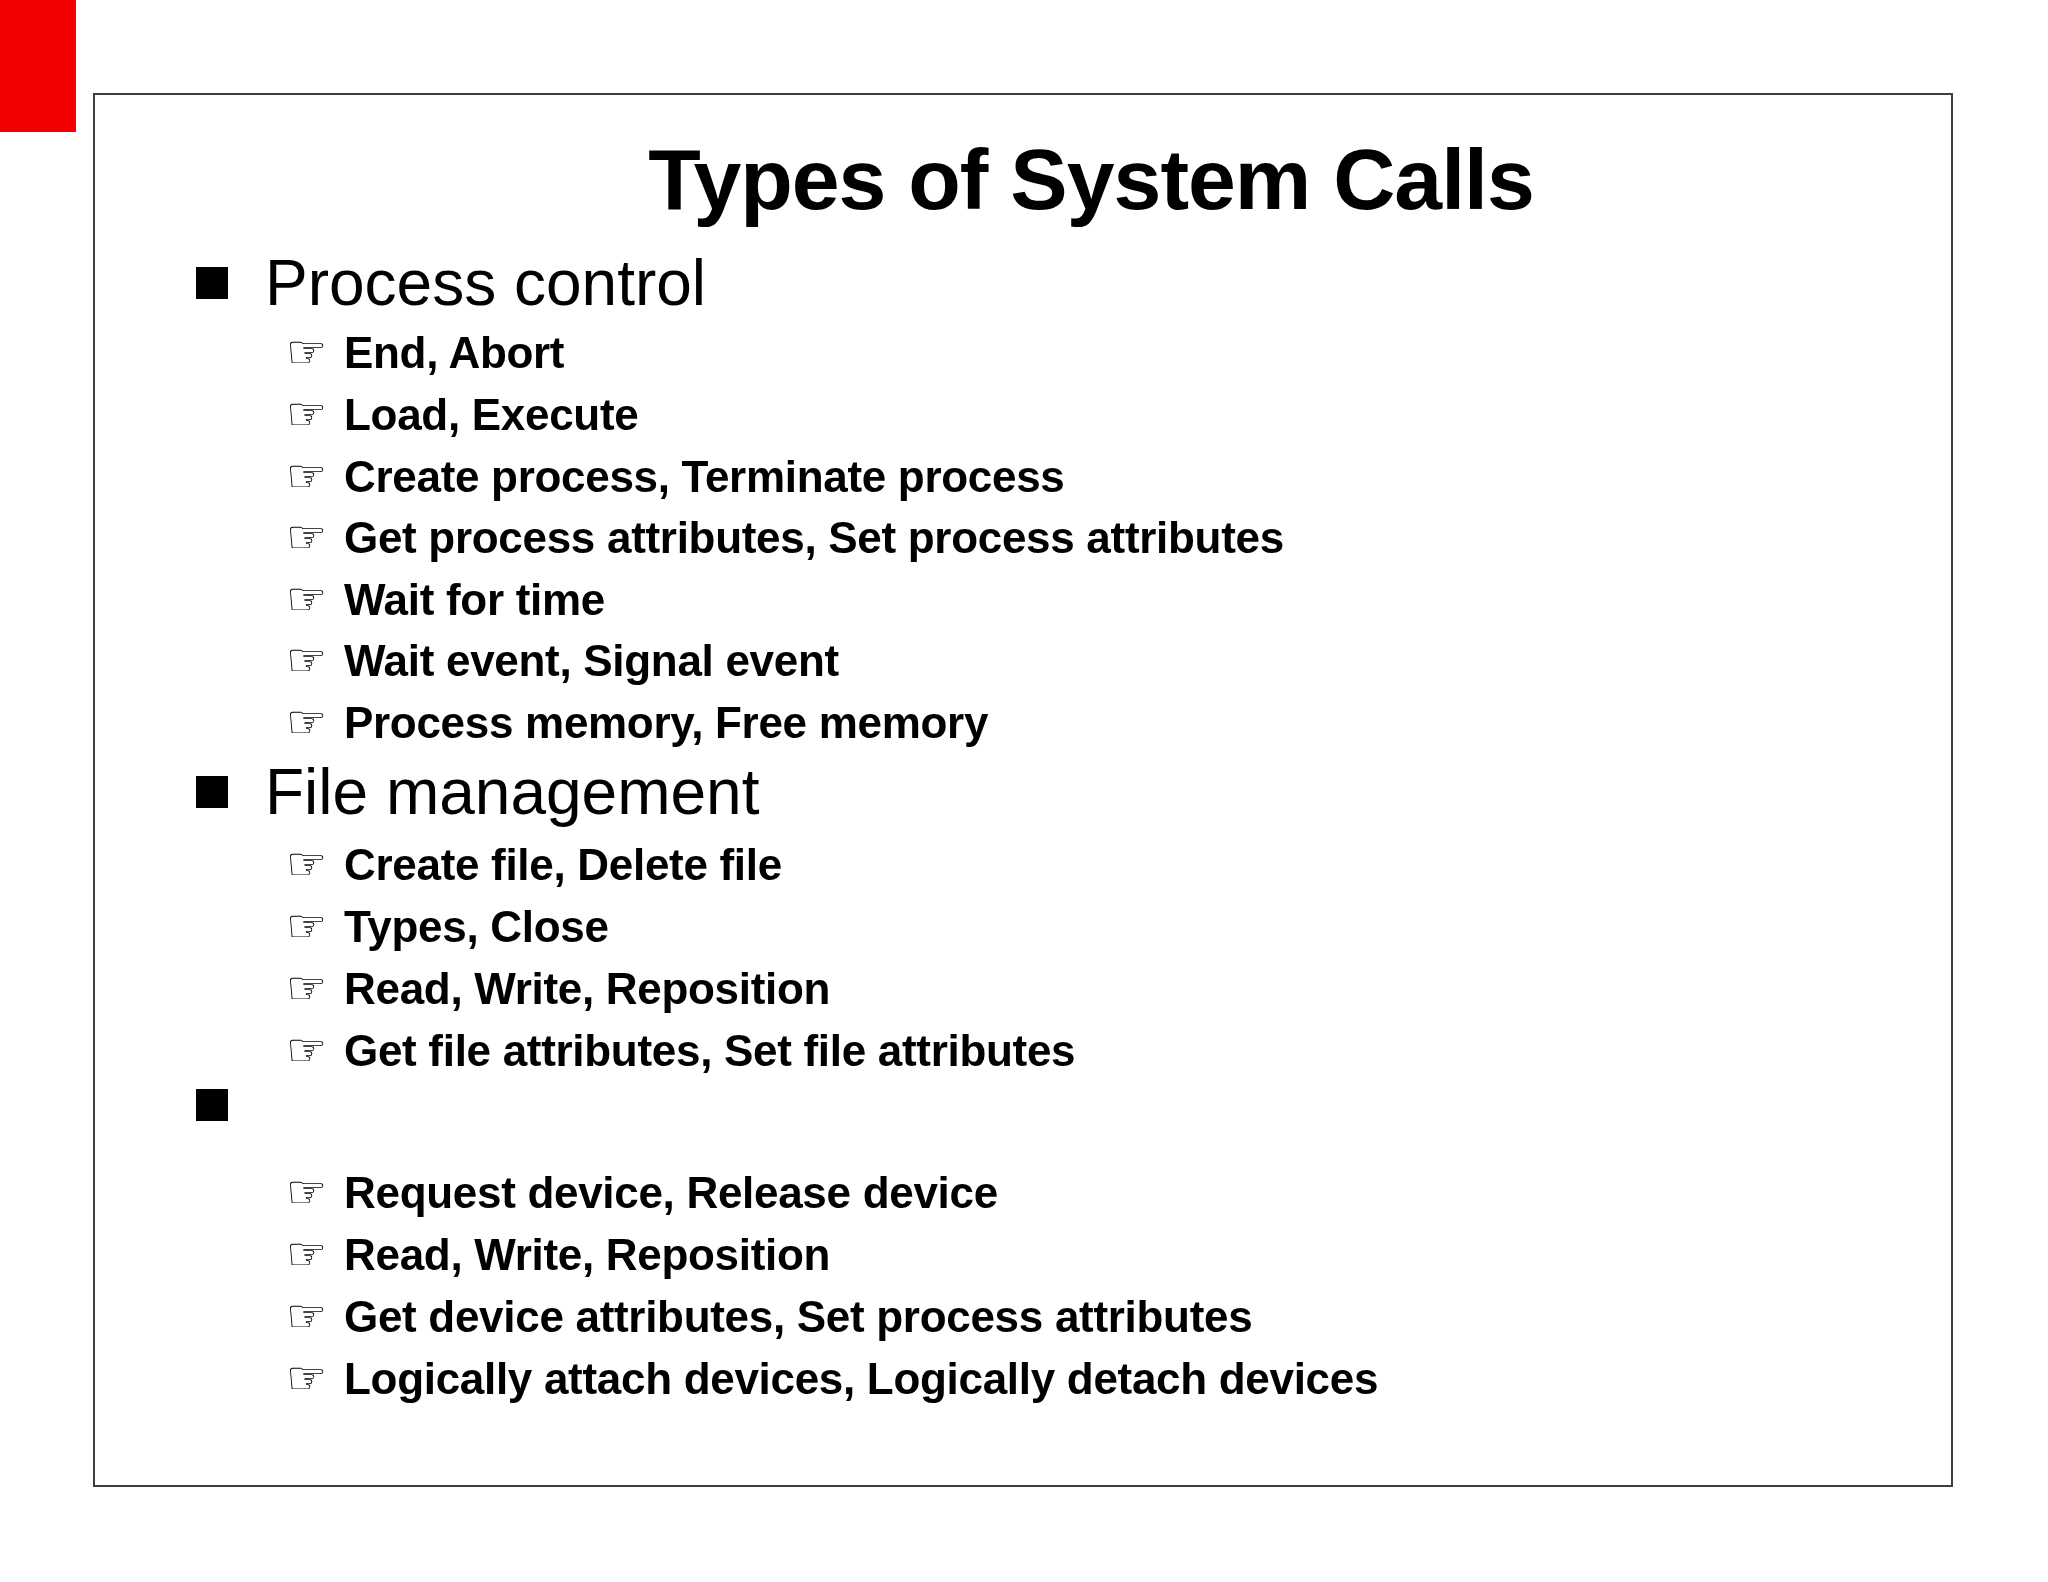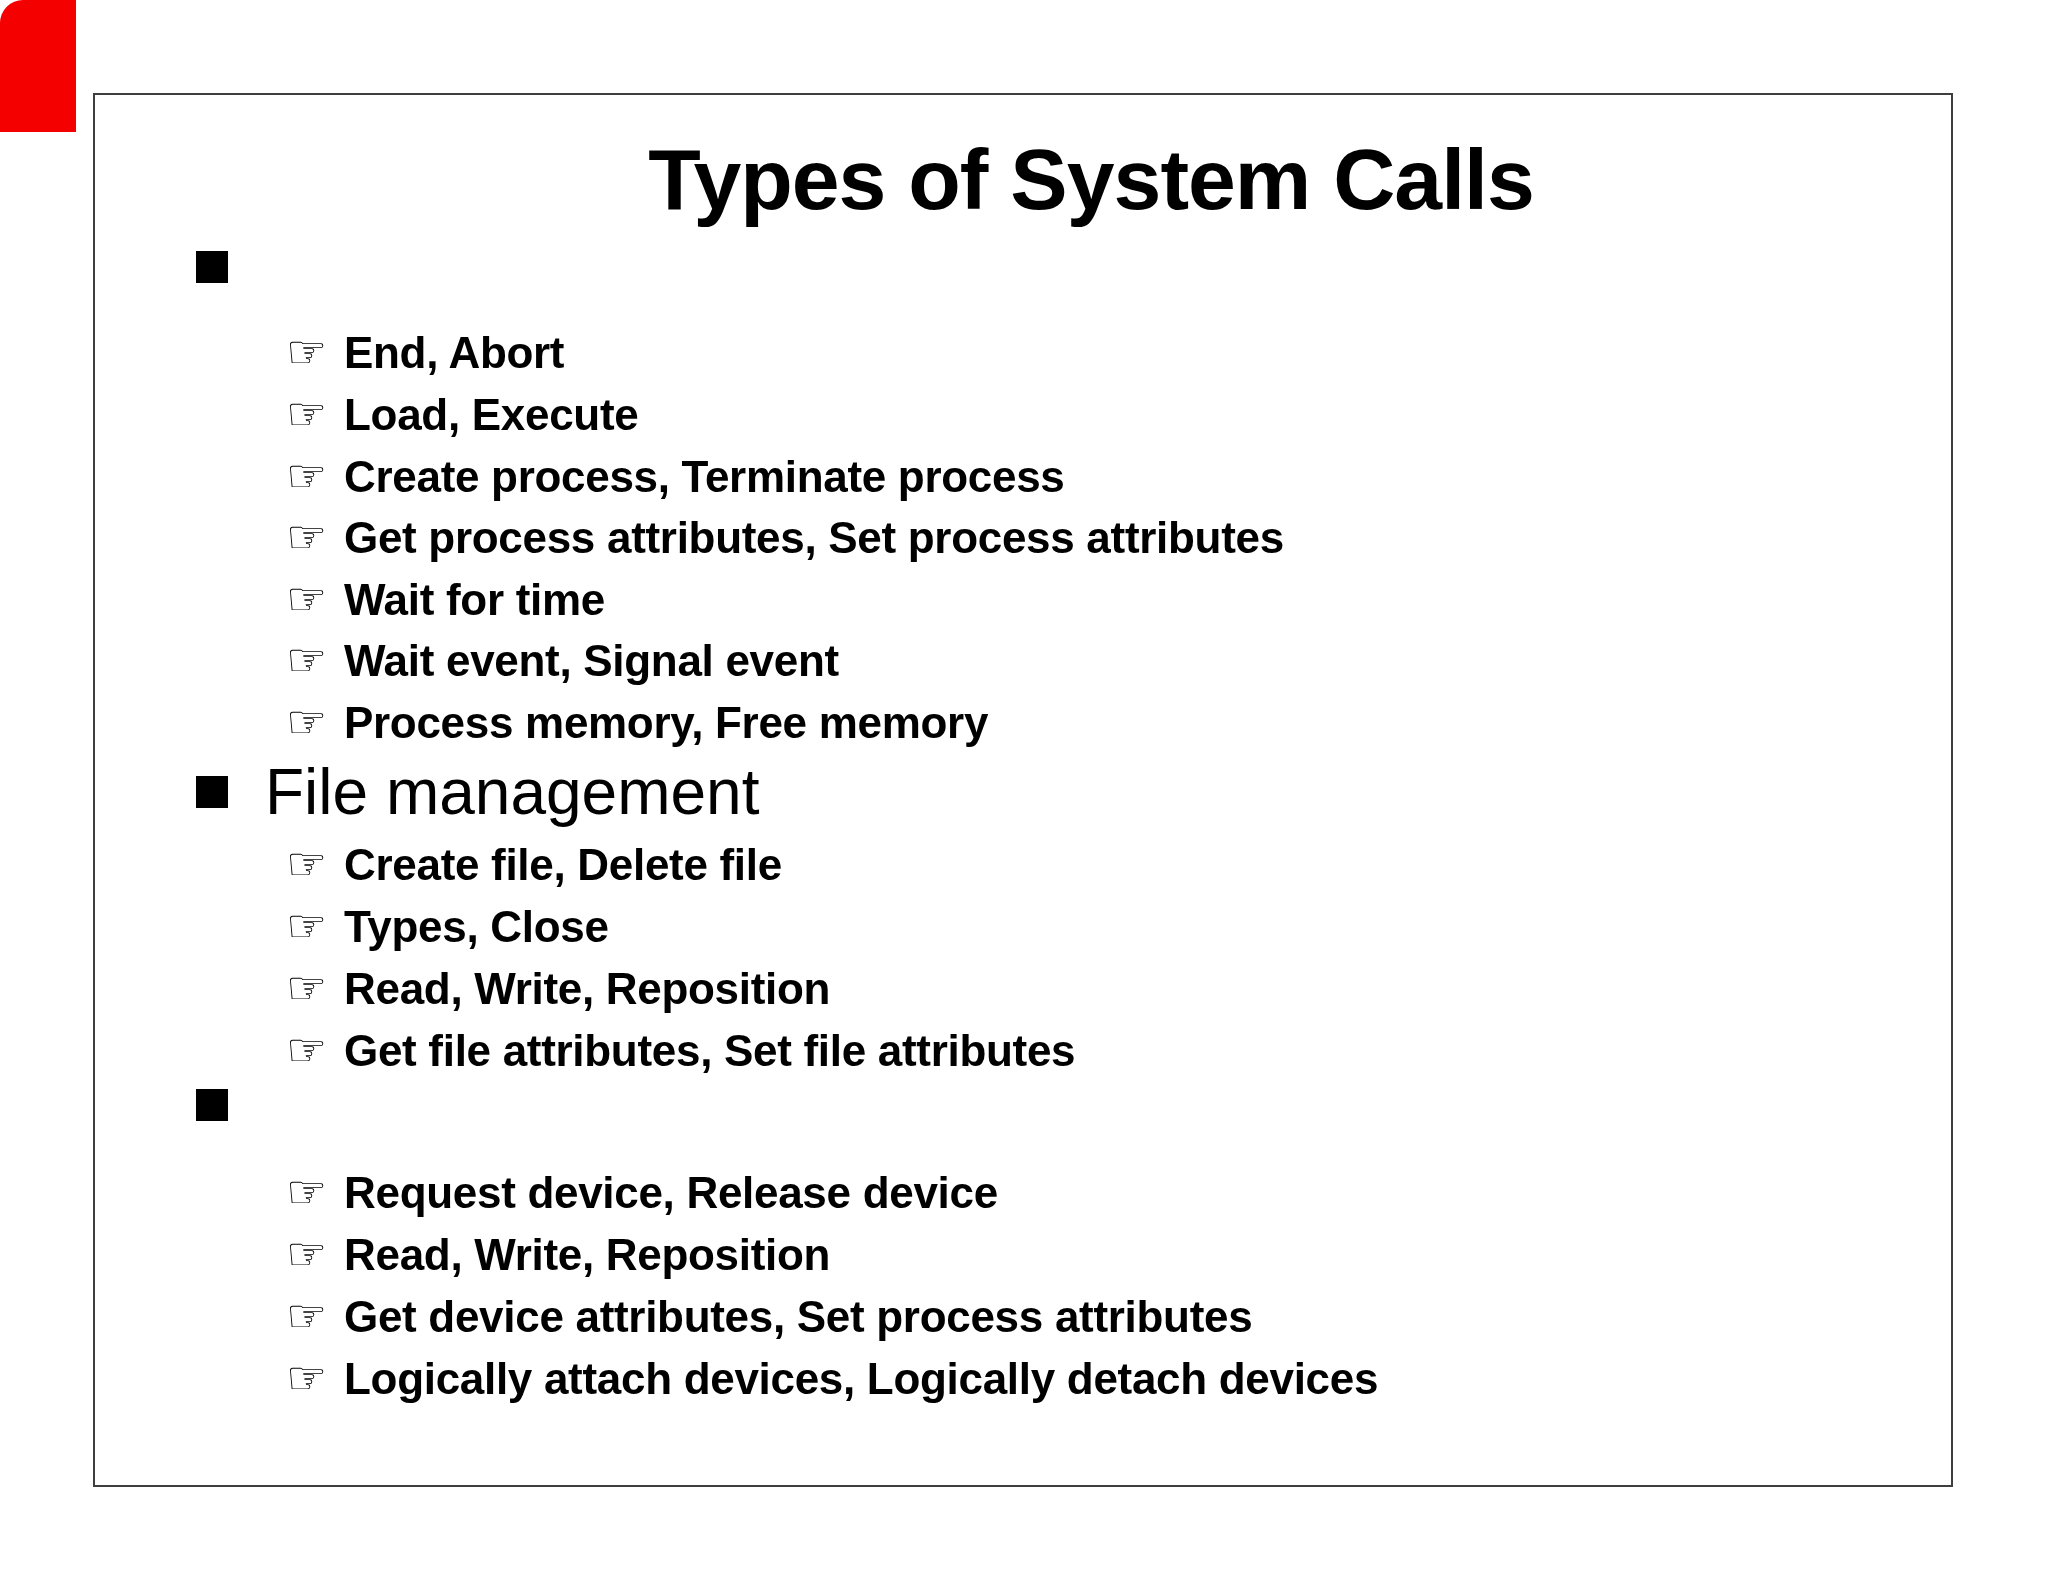--- a/index.html
+++ b/index.html
@@ -3,21 +3,20 @@
 <meta charset="utf-8">
 <style>
   html,body{margin:0;padding:0;background:#ffffff;}
   .page{
     position:relative;
     width:2048px;height:1582px;
     background:#ffffff;
     overflow:hidden;
     font-family:"Liberation Sans","DejaVu Sans",sans-serif;
     color:#000000;
-    border-radius:23px;
   }
   .corner-flag{
     position:absolute;left:0;top:0;
     width:76px;height:132px;
     background:#f40000;
   }
   .frame{
     position:absolute;
     left:93px;top:93px;
     width:1860px;height:1394px;
@@ -68,20 +67,21 @@
 </head>
 <body>
 
 <div class="page" style="background: rgb(255, 255, 255); color: rgb(0, 0, 0);">
   <div class="corner-flag" style="background: rgb(244, 0, 0);"></div>
   <div class="frame" style="border-color: rgb(62, 62, 62);"></div>
   <div class="title">Types of System Calls</div>
   <div id="content">
       <div class="row heading" style="top: 251px;">
         <span class="square-bullet"></span>
+        <span>Process control</span>
       </div>
       <div class="row sub" style="top: 329px;"><span class="finger">☞</span><span>End, Abort</span></div>
       <div class="row sub" style="top: 391px;"><span class="finger">☞</span><span>Load, Execute</span></div>
       <div class="row sub" style="top: 453px;"><span class="finger">☞</span><span>Create process, Terminate process</span></div>
       <div class="row sub" style="top: 514px;"><span class="finger">☞</span><span>Get process attributes, Set process attributes</span></div>
       <div class="row sub" style="top: 576px;"><span class="finger">☞</span><span>Wait for time</span></div>
       <div class="row sub" style="top: 637px;"><span class="finger">☞</span><span>Wait event, Signal event</span></div>
       <div class="row sub" style="top: 699px;"><span class="finger">☞</span><span>Process memory, Free memory</span></div>
       <div class="row heading" style="top: 760px;">
         <span class="square-bullet"></span>

